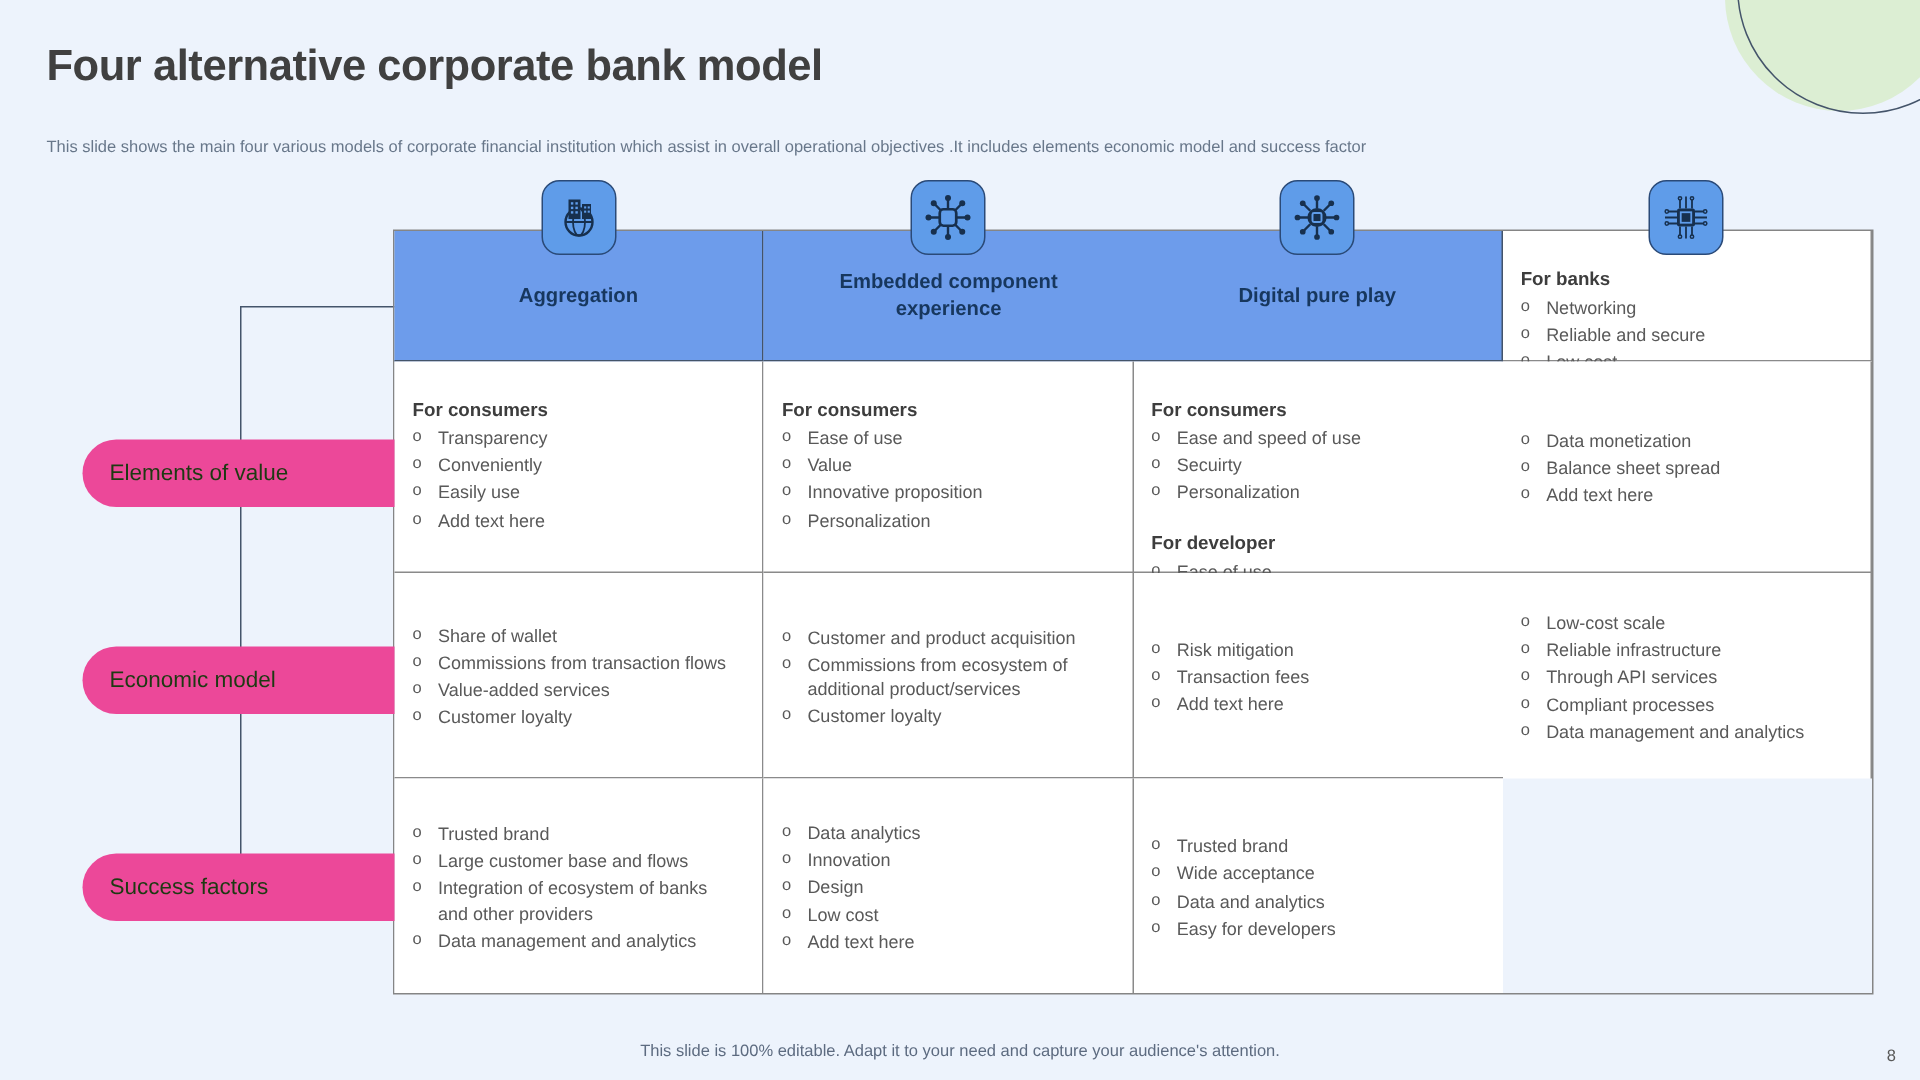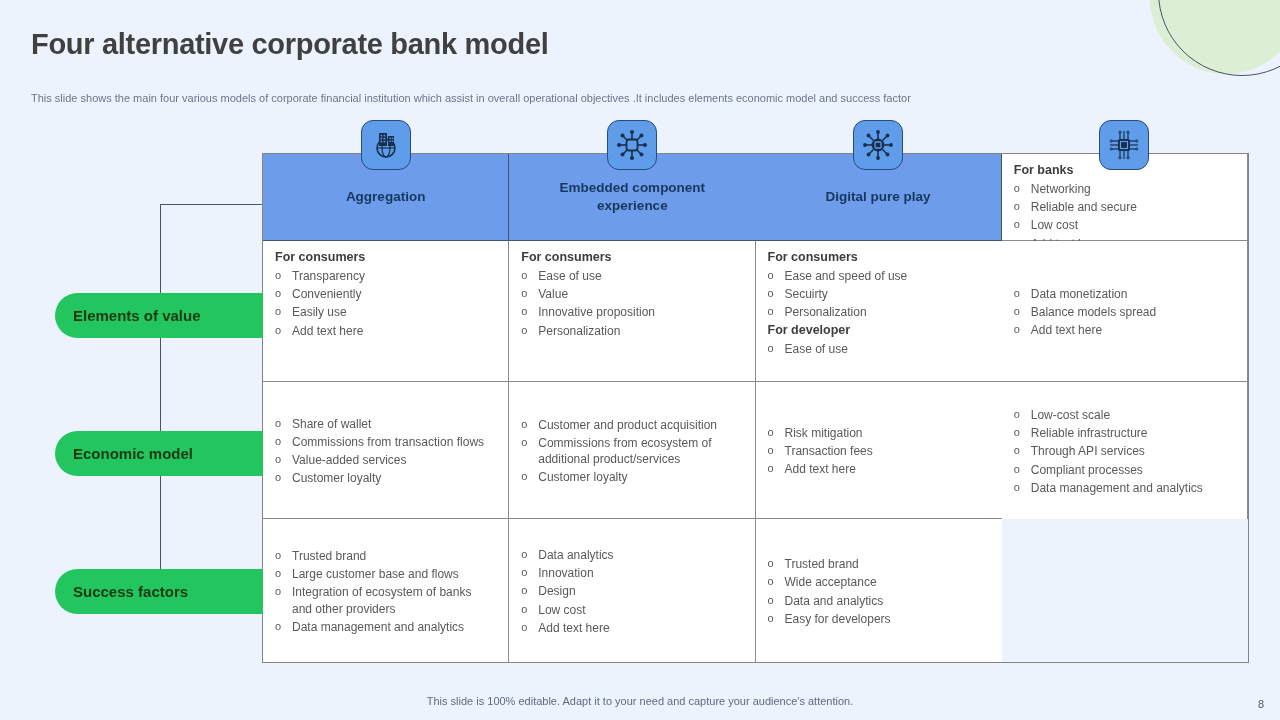--- a/index.html
+++ b/index.html
@@ -25,23 +25,23 @@
   .subtitle{
     position:absolute;left:31px;top:79px;
     font-size:11px;color:#68778a;margin-top:13px;
   }
   
   .vline{position:absolute;left:160px;top:204px;width:1.3px;height:366px;background:#44546a;}
   .hline{position:absolute;left:160px;top:204px;width:103px;height:1.3px;background:#44546a;}
   
   .pill{
     position:absolute;left:55px;width:208px;height:45px;
-    background:#22c55e;border-radius:23px 0 0 23px;
+    background:#ec4899;border-radius:23px 0 0 23px;
     display:flex;align-items:center;padding-left:18px;box-sizing:border-box;
-    font-size:15px;font-weight:700;color:#1d3a12;z-index:4;
+    font-size:15px;font-weight:400;color:#1d3a12;z-index:4;
   }
   .pill-1{top:293px;} .pill-2{top:431px;} .pill-3{top:569px;}
   
   .table-grid{
     position:absolute;left:262px;top:153px;width:985px;height:508px;
     display:grid;grid-template-columns:repeat(4,1fr);
     grid-template-rows:87px 141px 137px 143px;
     border:1px solid #858585;box-sizing:content-box;z-index:2;
   }
   .hcell{
@@ -53,21 +53,21 @@
   .hcell.c3{border-right:none;}
   .tcell{
     background:#ffffff;border-right:1px solid #8a8a8a;border-bottom:1px solid #8a8a8a;
     box-sizing:border-box;padding:8px 18px 6px 12px;
     display:flex;flex-direction:column;
     font-size:12px;color:#595959;line-height:1.2;
   }
   .tcell.c3{border-right:none;}
   .tcell.r2{border-bottom:none;}
   .tcell.r1,.tcell.r2{justify-content:center;}
-  .cell-heading{font-weight:700;color:#3d3d3d;font-size:12.5px;margin:1px 0 2px 0;}
+  .cell-heading{font-weight:700;color:#3d3d3d;font-size:12.5px;margin:17px 0 2px 0;}
   .bullet{display:flex;align-items:flex-start;margin:1px 0;}
   .bullet .marker{
     flex:0 0 17px;font-size:11px;color:#595959;line-height:1.35;text-align:left;
   }
   .bullet .btext{flex:1;line-height:1.35;}
   
   .badge{
     position:absolute;top:120px;width:48px;height:48px;border-radius:12px;
     background:#5f9ce9;border:1px solid #2a4a78;z-index:5;
     display:flex;align-items:center;justify-content:center;
@@ -289,21 +289,21 @@
       </div>
     </div>
 
   <div class="tcell c0 r1">
       <div class="bullet">
         <span class="marker">o</span>
         <span class="btext">Data monetization</span>
       </div>
       <div class="bullet">
         <span class="marker">o</span>
-        <span class="btext">Balance models spread</span>
+        <span class="btext">Balance sheet spread</span>
       </div>
       <div class="bullet">
         <span class="marker">o</span>
         <span class="btext">Add text here</span>
       </div>
     </div>
   <div class="tcell c1 r1">
       <div class="bullet">
         <span class="marker">o</span>
         <span class="btext">Share of wallet</span>

